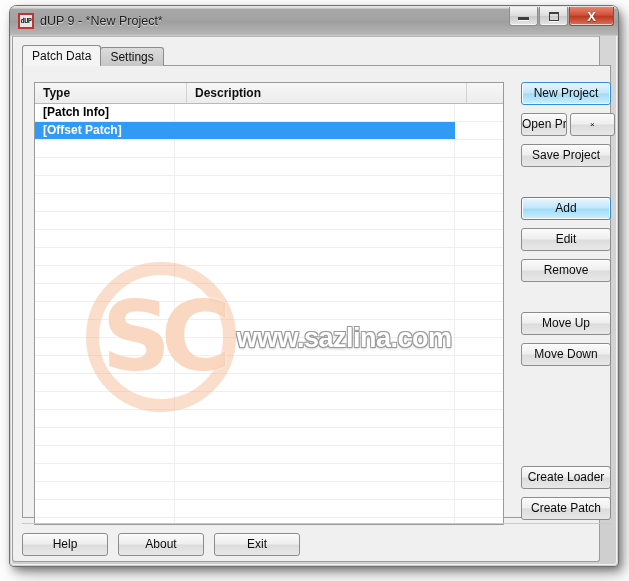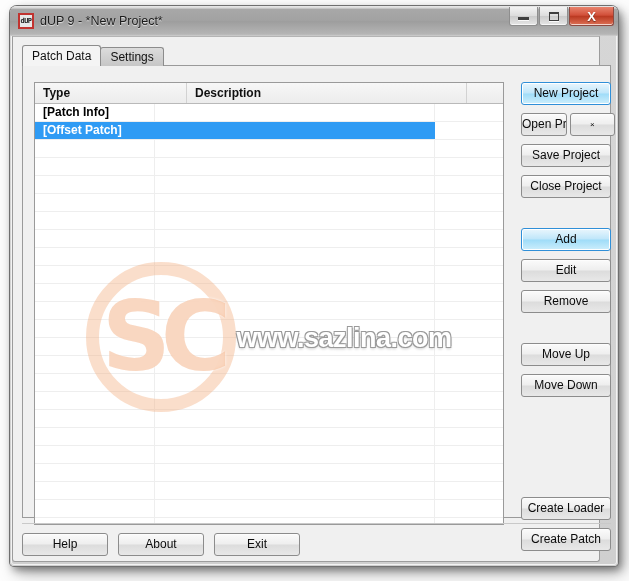--- a/index.html
+++ b/index.html
@@ -245,21 +245,21 @@
   .row .cell {
     font-size: 12px;
     line-height: 17px;
     padding-left: 8px;
     box-sizing: border-box;
     border-right: 1px solid #eeeeee;
     white-space: nowrap;
     overflow: hidden;
     color: #000;
   }
-  .row .cell.c1 { width: 120px; font-weight: bold; }
+  .row .cell.c1 { width: 140px; font-weight: bold; }
   .row .cell.c2 { width: 280px; }
   .row .cell.c3 { width: 36px; border-right: none; }
   .row.selected .cell {
     background: #2f9bf4;
     color: #ffffff;
     border-right-color: #2f9bf4;
   }
   .row.selected .cell.c3 {
     background: #ffffff;
     color: #000;
@@ -557,21 +557,20 @@
           </div>
       </div>
 
       <div id="right-col">
         <div class="btn focused">New Project</div>
         <div class="btn-row">
           <div class="btn">Open Project</div>
           <div class="btn small">×</div>
         </div>
         <div class="btn">Save Project</div>
-        <div class="btn">Close Project</div>
 
         <div class="gap-lg"></div>
 
         <div class="btn focused">Add</div>
         <div class="btn">Edit</div>
         <div class="btn">Remove</div>
 
         <div class="gap-lg"></div>
 
         <div class="btn">Move Up</div>

